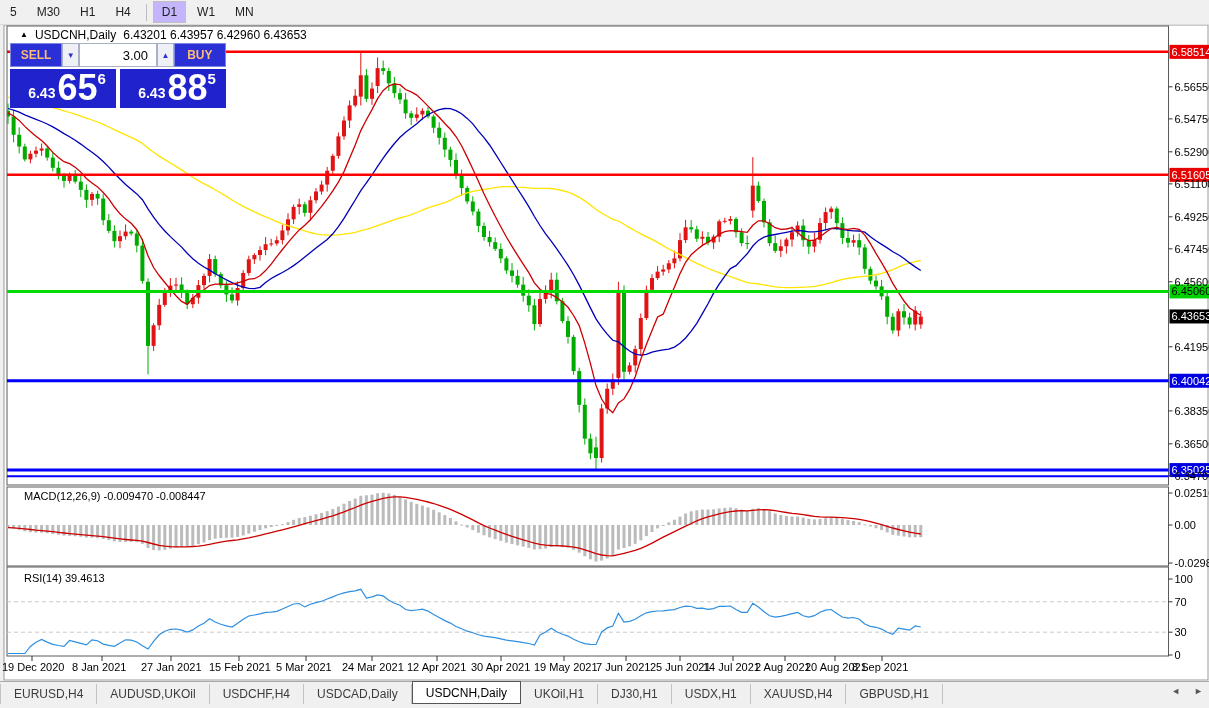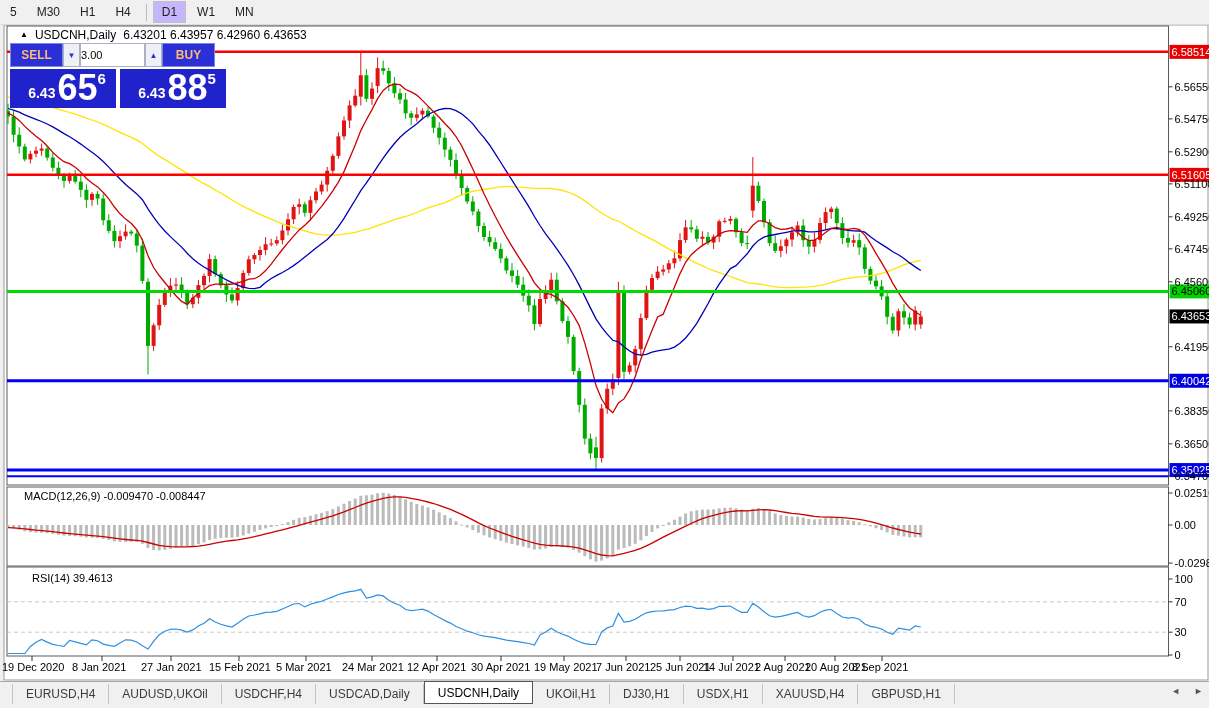--- a/index.html
+++ b/index.html
@@ -11,30 +11,30 @@
   .tf.active{background:#c4b5fd;border:1px solid #bfbfbf;}
   .tf-sep{width:1px;height:17px;background:#bdbdbd;margin:0 5px;}
   
   .chart-title{position:absolute;left:20px;top:28px;z-index:6;display:flex;align-items:center;gap:7px;font-size:12px;color:#000;}
   .chart-title .tri{font-size:8px;line-height:1;}
   
   .trade-panel{position:absolute;left:10px;top:43px;width:216px;z-index:7;}
   .tp-row1{display:flex;height:24px;}
   .tp-btn{width:53px;background:#2b2fd6;color:#fdba74;font-size:12px;font-weight:bold;display:flex;align-items:center;justify-content:center;border:1px solid #7a86e0;box-sizing:border-box;cursor:pointer;}
   .tp-spin{width:17px;background:#eef0f6;border:1px solid #aab0c8;box-sizing:border-box;color:#2b2fd6;font-size:8px;display:flex;align-items:center;justify-content:center;cursor:pointer;}
-  .tp-vol{width:65px;border:1px solid #aab0c8;box-sizing:border-box;font-size:11px;padding:0 8px 0 0;font-family:"Liberation Sans",sans-serif;}
+  .tp-vol{width:78px;border:1px solid #aab0c8;box-sizing:border-box;font-size:13px;text-align:right;padding:0 8px 0 0;font-family:"Liberation Sans",sans-serif;}
   .tp-row2{display:flex;gap:4px;margin-top:2px;}
   .tp-price{width:106px;height:39px;background:#2022cc;color:#fff;box-sizing:border-box;display:flex;align-items:flex-end;justify-content:center;padding-bottom:3px;cursor:pointer;}
   .tp-price .pfx{font-size:14px;font-weight:bold;margin:0 2px 4px 8px;}
   .tp-price .big{font-size:36px;font-weight:bold;line-height:0.95;}
   .tp-price .sup{font-size:15px;font-weight:bold;align-self:flex-start;margin-top:1px;}
   
   .ind-label{position:absolute;z-index:6;font-size:11px;color:#000;}
   
-  .tabbar{position:absolute;left:0;top:681px;width:1209px;height:24px;background:#f0f0f0;border-top:1px solid #a9a9a9;display:flex;align-items:center;z-index:5;padding-left:12px;box-sizing:border-box;}
+  .tabbar{position:absolute;left:0;top:681px;width:1209px;height:24px;background:#f0f0f0;border-top:1px solid #a9a9a9;display:flex;align-items:center;z-index:5;padding-left:0;box-sizing:border-box;}
   .tab{font-size:12px;color:#3c3c3c;padding:3px 13px;border-right:1px solid #c3c3c3;cursor:pointer;white-space:nowrap;}
   .tab:first-child{border-left:1px solid #c3c3c3;}
   .tab.active{background:#fff;color:#000;border:1px solid #555;margin-top:-2px;padding-top:4px;}
   .tab-scroll{position:absolute;right:6px;top:4px;display:flex;gap:14px;color:#555;font-size:9px;}
   .tab-scroll span{cursor:pointer;}
 </style>
 </head>
 <body>
 
 <div class="app">
@@ -684,21 +684,21 @@
       </div>
       <div class="tp-price">
         <span class="pfx">6.43</span>
         <span class="big">88</span>
         <span class="sup">5</span>
       </div>
     </div>
   </div>
 
   <div class="ind-label" style="left:24px;top:490px;">MACD(12,26,9) -0.009470 -0.008447</div>
-  <div class="ind-label" style="left:32px;top:572px;text-align:right;">RSI(14) 39.4613</div>
+  <div class="ind-label" style="left:24px;top:572px;text-align:right;">RSI(14) 39.4613</div>
 
   <div class="tabbar" id="tabbar">
       <div class="tab">EURUSD,H4</div>
       <div class="tab">AUDUSD,UKOil</div>
       <div class="tab">USDCHF,H4</div>
       <div class="tab">USDCAD,Daily</div>
       <div class="tab active">USDCNH,Daily</div>
       <div class="tab">UKOil,H1</div>
       <div class="tab">DJ30,H1</div>
       <div class="tab">USDX,H1</div>

